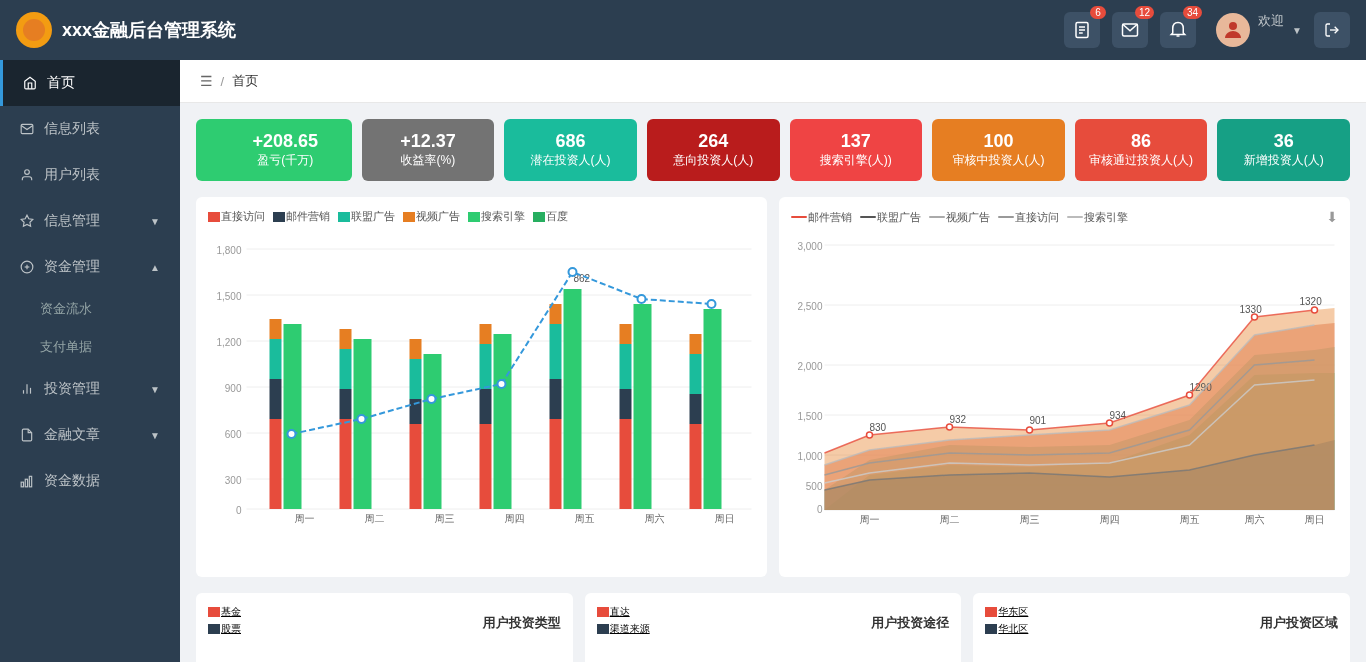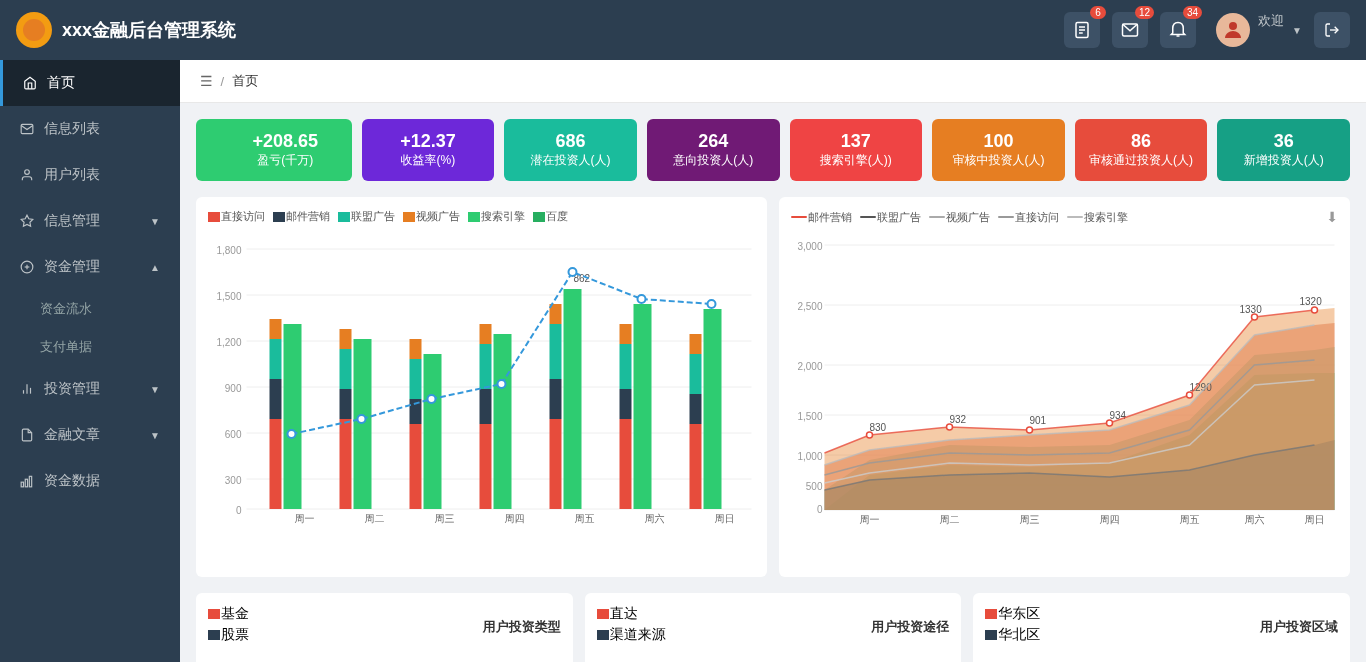--- a/index.html
+++ b/index.html
@@ -209,21 +209,22 @@
       font-size: 13px;
       color: #333;
       font-weight: bold;
       text-align: right;
       margin-top: 4px;
     }
     .bottom-legend {
       display: flex;
       flex-direction: column;
       gap: 3px;
-      font-size: 14px;
+      font-size: 10px;
+      text-decoration: underline;
     }
 
     
     .chart-svg { width: 100%; }
 
     
     .download-icon {
       margin-left: auto;
       cursor: pointer;
       color: #999;
@@ -383,29 +384,29 @@
       <span style="font-size:13px;color:#333;">首页</span>
     </div>
 
     <div class="page-content">
 
       <div class="stats-row" id="stats-row">
           <div class="stat-card" style="background: rgb(46, 204, 113); padding-left: 33px;">
     <span class="stat-value">+208.65</span>
     <span class="stat-label">盈亏(千万)</span>
   </div>
-          <div class="stat-card" style="background: #6d28d9;">
+          <div class="stat-card" style="background: #737373;">
     <span class="stat-value">+12.37</span>
     <span class="stat-label">收益率(%)</span>
   </div>
           <div class="stat-card" style="background: rgb(26, 188, 156);">
     <span class="stat-value">686</span>
     <span class="stat-label">潜在投资人(人)</span>
   </div>
-          <div class="stat-card" style="background: #701a75;">
+          <div class="stat-card" style="background: #b91c1c;">
     <span class="stat-value">264</span>
     <span class="stat-label">意向投资人(人)</span>
   </div>
           <div class="stat-card" style="background: #ef4444;">
     <span class="stat-value">137</span>
     <span class="stat-label">搜索引擎(人))</span>
   </div>
           <div class="stat-card" style="background: rgb(230, 126, 34);">
     <span class="stat-value">100</span>
     <span class="stat-label">审核中投资人(人)</span>

